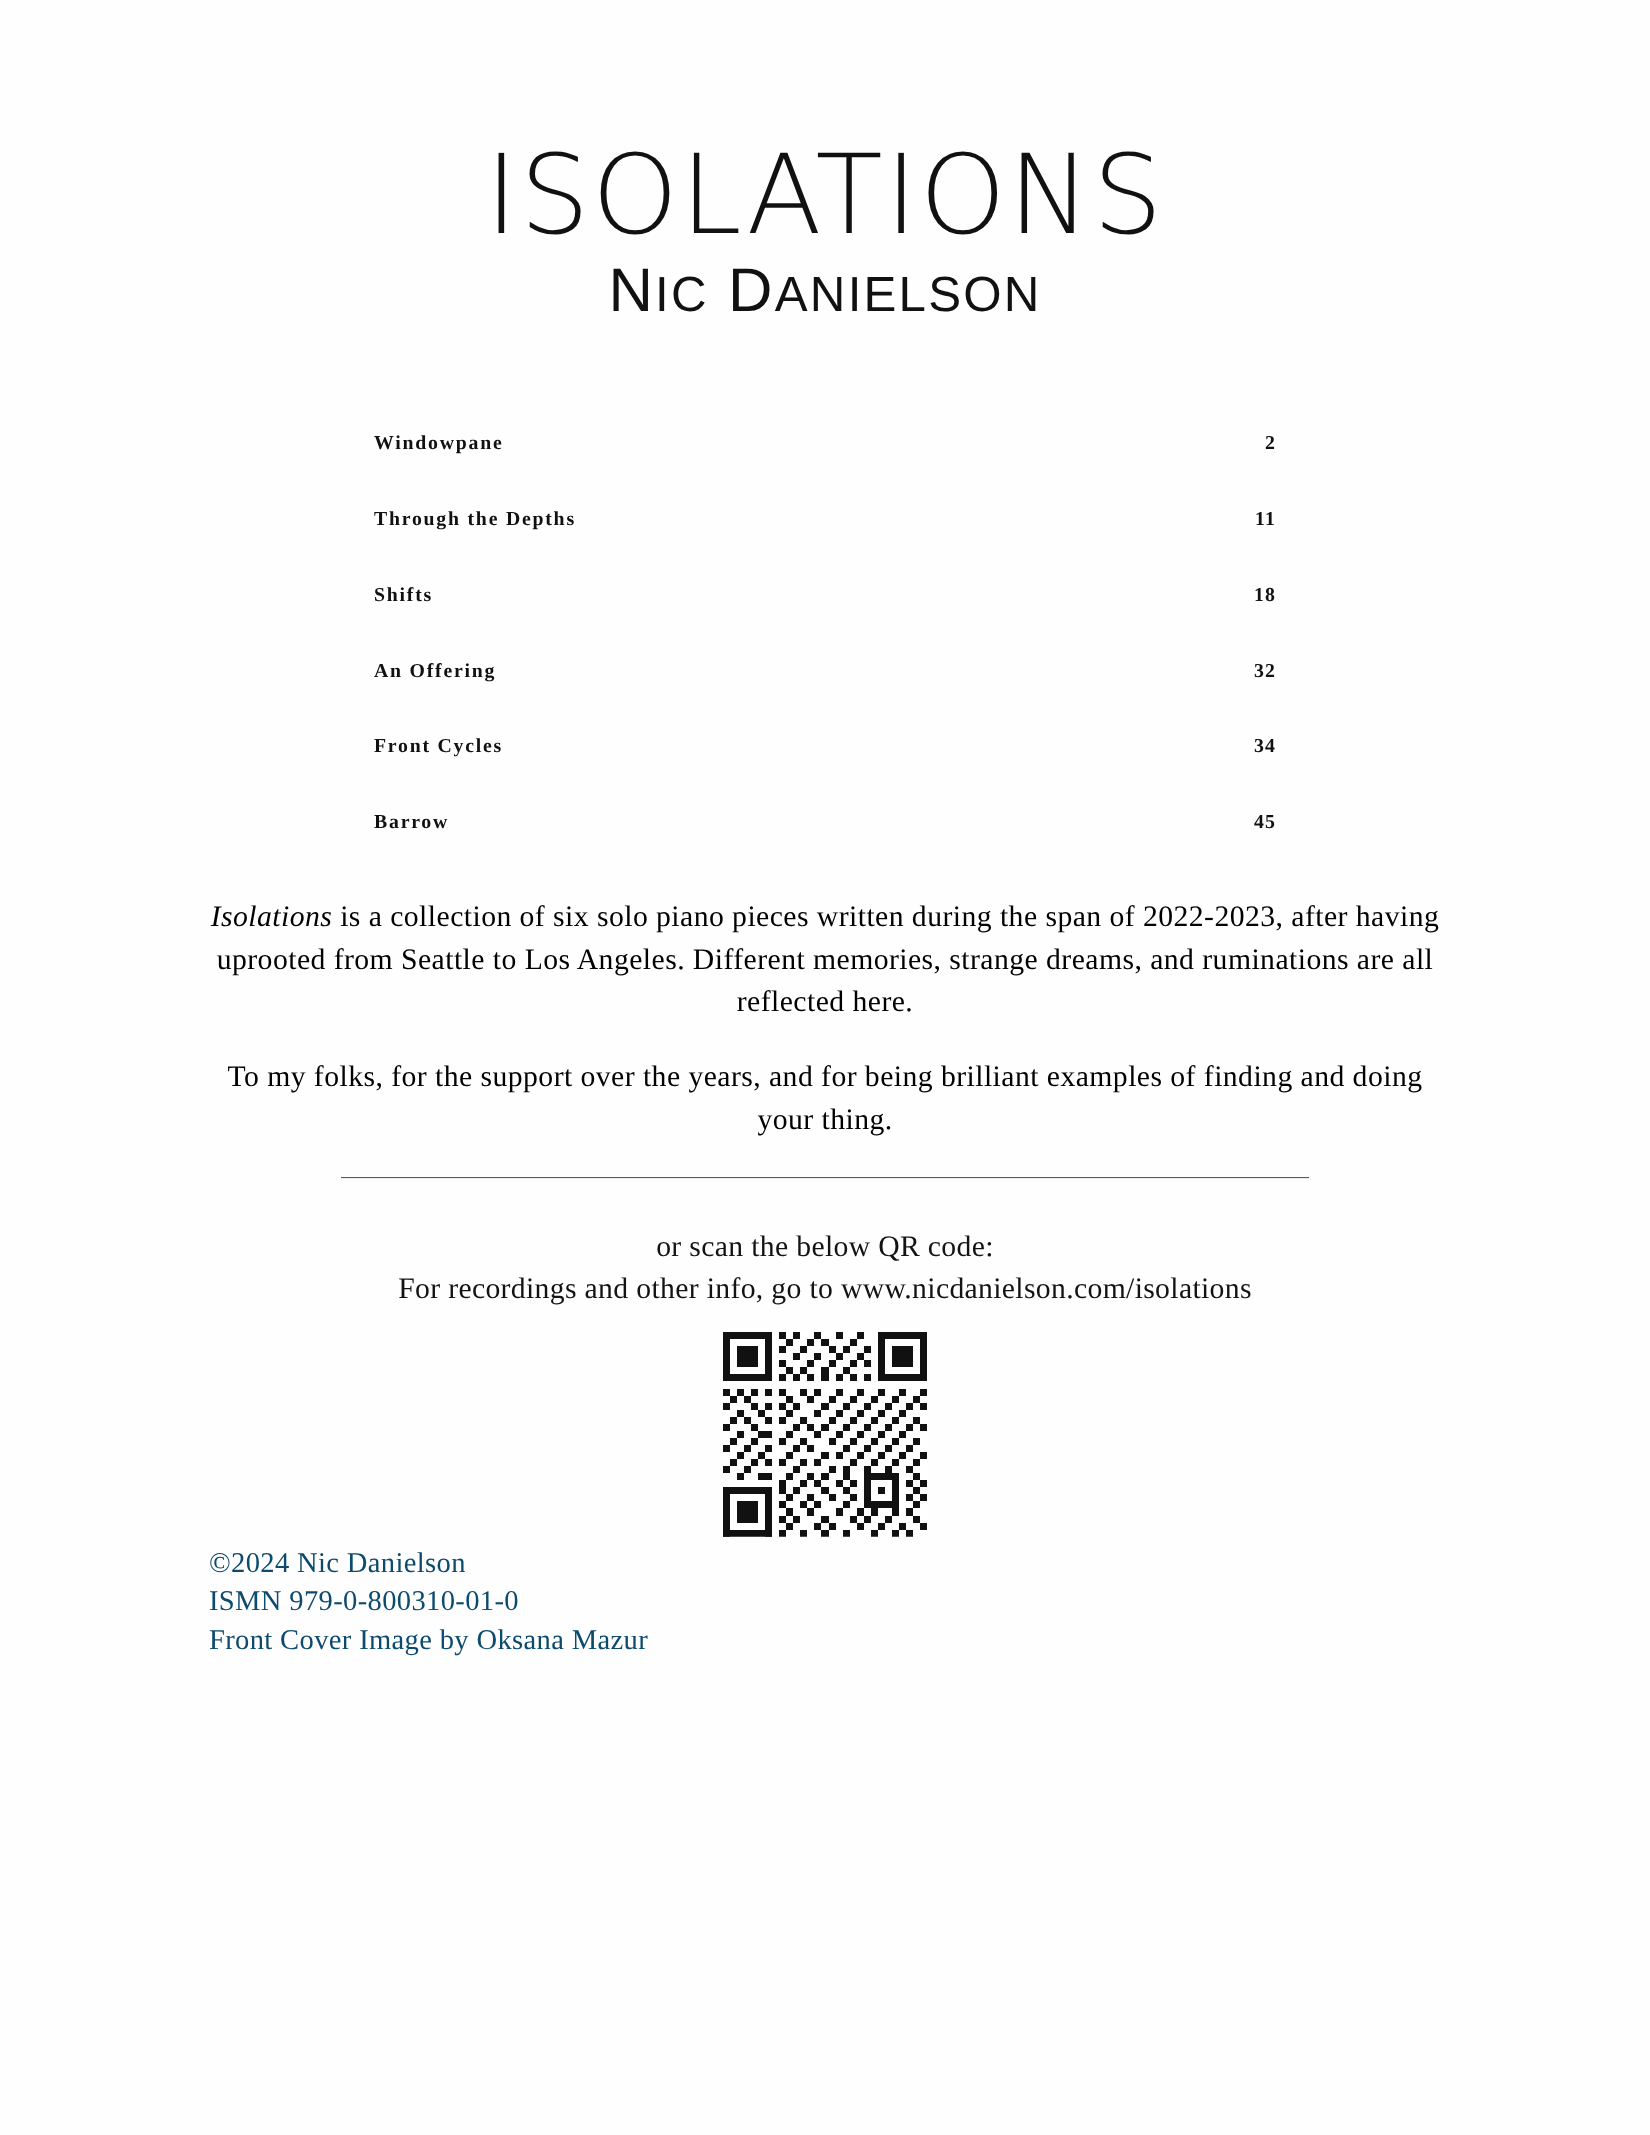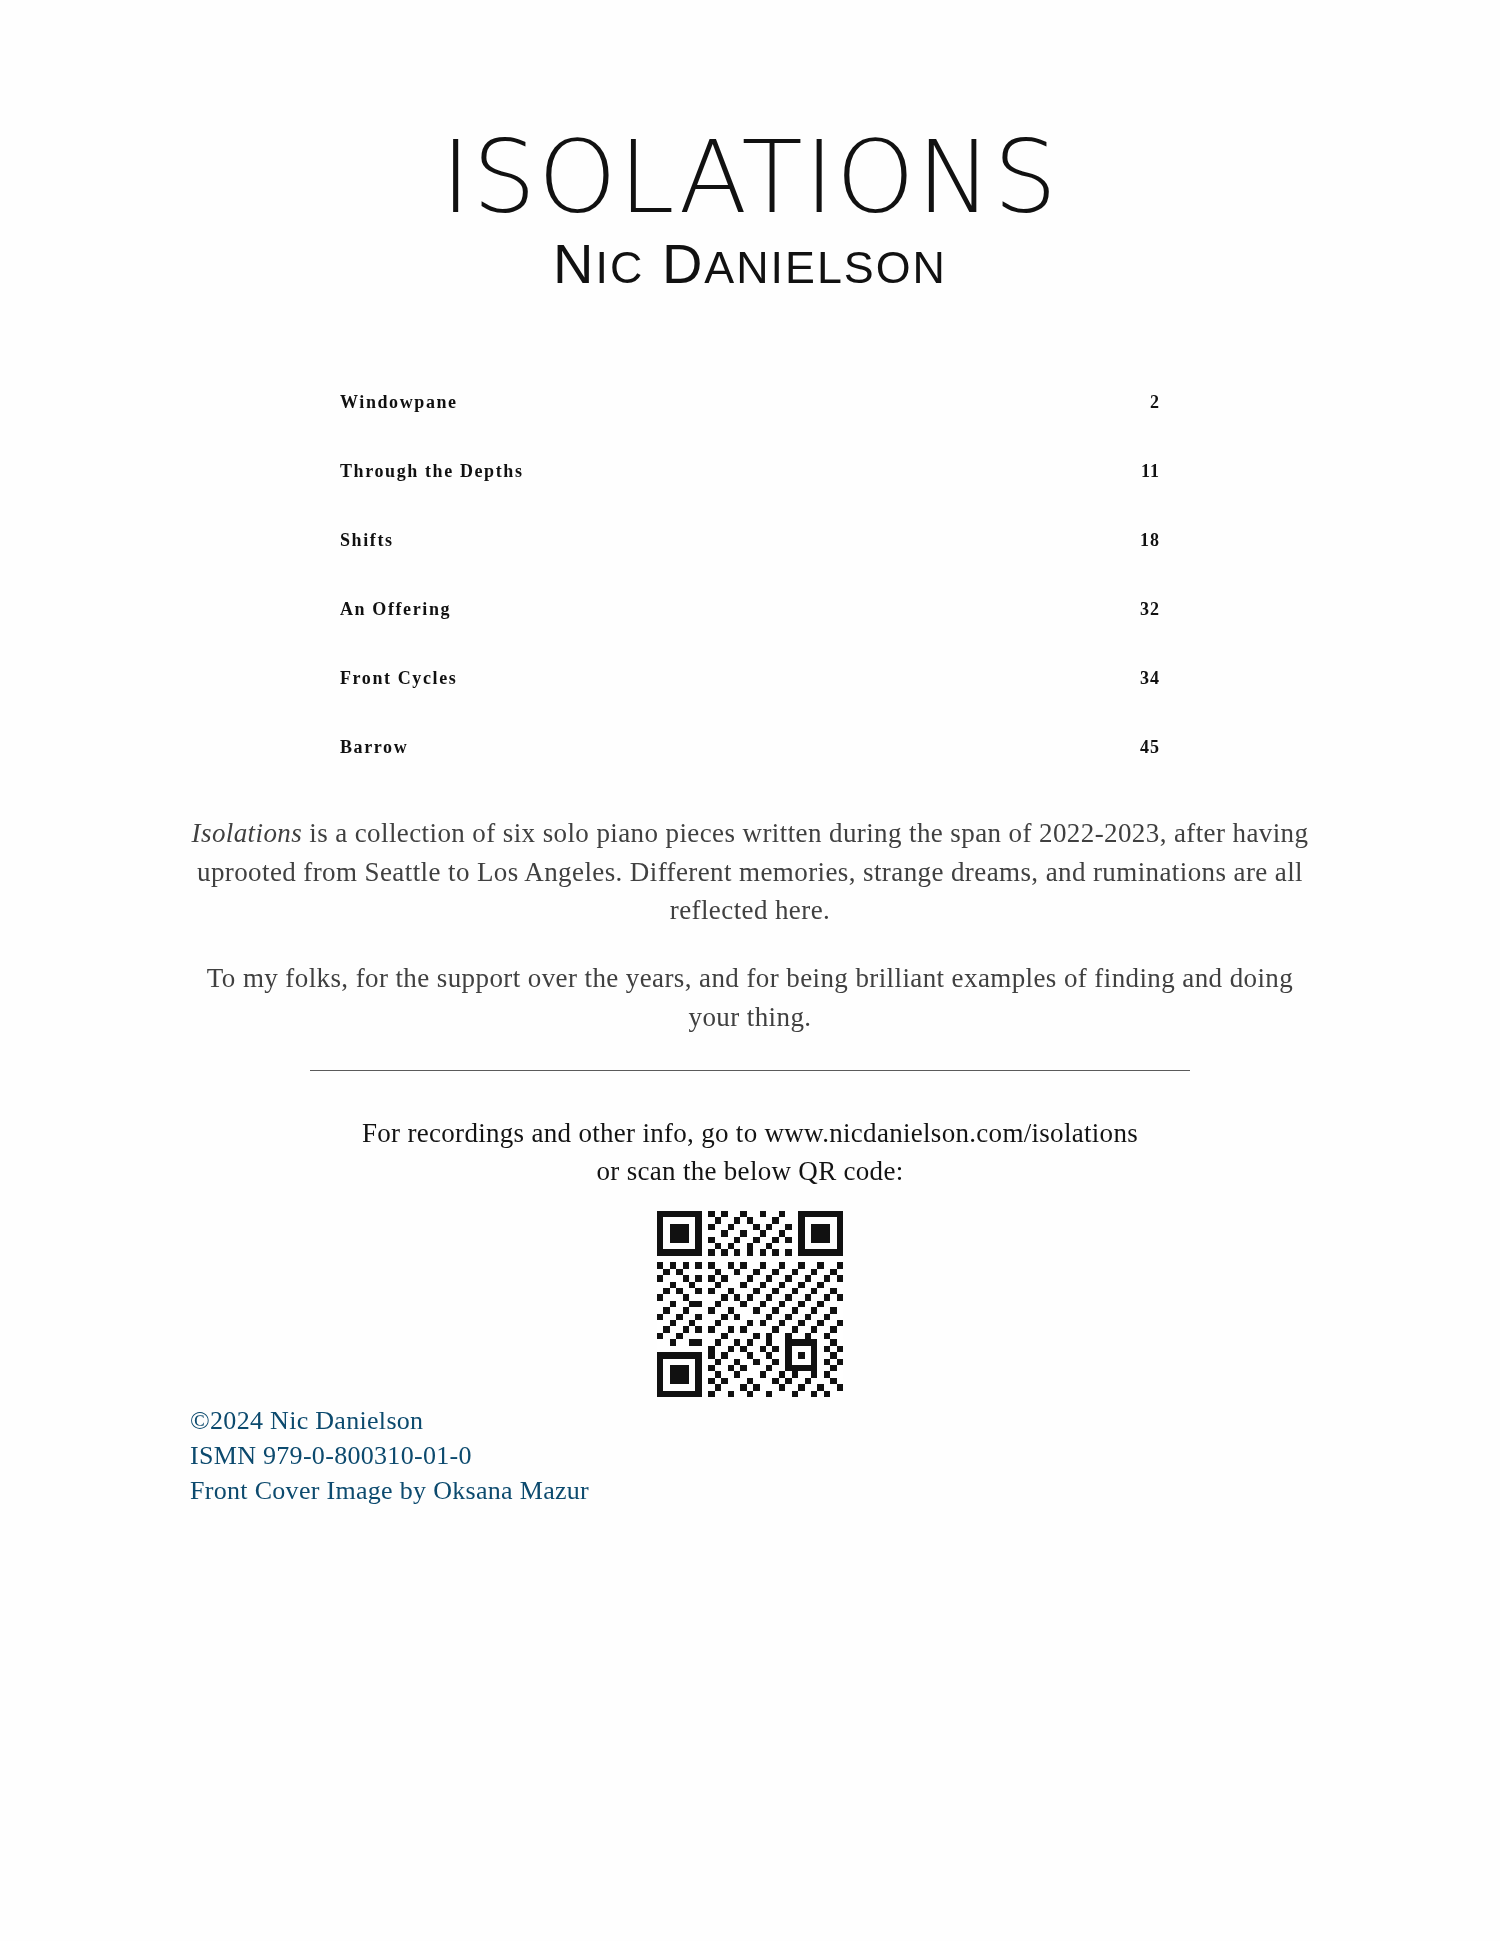--- a/index.html
+++ b/index.html
@@ -83,21 +83,21 @@
 
   
   .prose {
     width: 1120px;
     margin: 56px auto 0 auto;
     text-align: center;
     font-family: "Liberation Serif", serif;
     font-size: 27px;
     line-height: 1.42;
     letter-spacing: 0.4px;
-    color: #404040;
+    color: #000000;
   }
   .prose p {
     margin: 0 0 30px 0;
   }
   .prose em {
     font-style: italic;
   }
 
   
   .divider {
@@ -180,22 +180,22 @@
   </div>
 
   <div class="prose">
     <p><em>Isolations</em><span> is a collection of six solo piano pieces written during the span of 2022-2023, after having uprooted from Seattle to Los Angeles. Different memories, strange dreams, and ruminations are all reflected here.</span></p>
     <p>To my folks, for the support over the years, and for being brilliant examples of finding and doing your thing.</p>
   </div>
 
   <div class="divider"></div>
 
   <div class="info">
+    <div>or scan the below QR code:</div>
     <div>For recordings and other info, go to www.nicdanielson.com/isolations</div>
-    <div>or scan the below QR code:</div>
   </div>
 
   <div class="qr-wrap">
     <svg class="qr" viewBox="0 0 29 29" shape-rendering="crispEdges">
       <rect x="0" y="0" width="29" height="29" fill="#ffffff"></rect>
       <g fill="#111111">
 
         <rect x="0" y="0" width="7" height="1"></rect>
           <rect x="0" y="6" width="7" height="1"></rect>
         <rect x="0" y="0" width="1" height="7"></rect>

